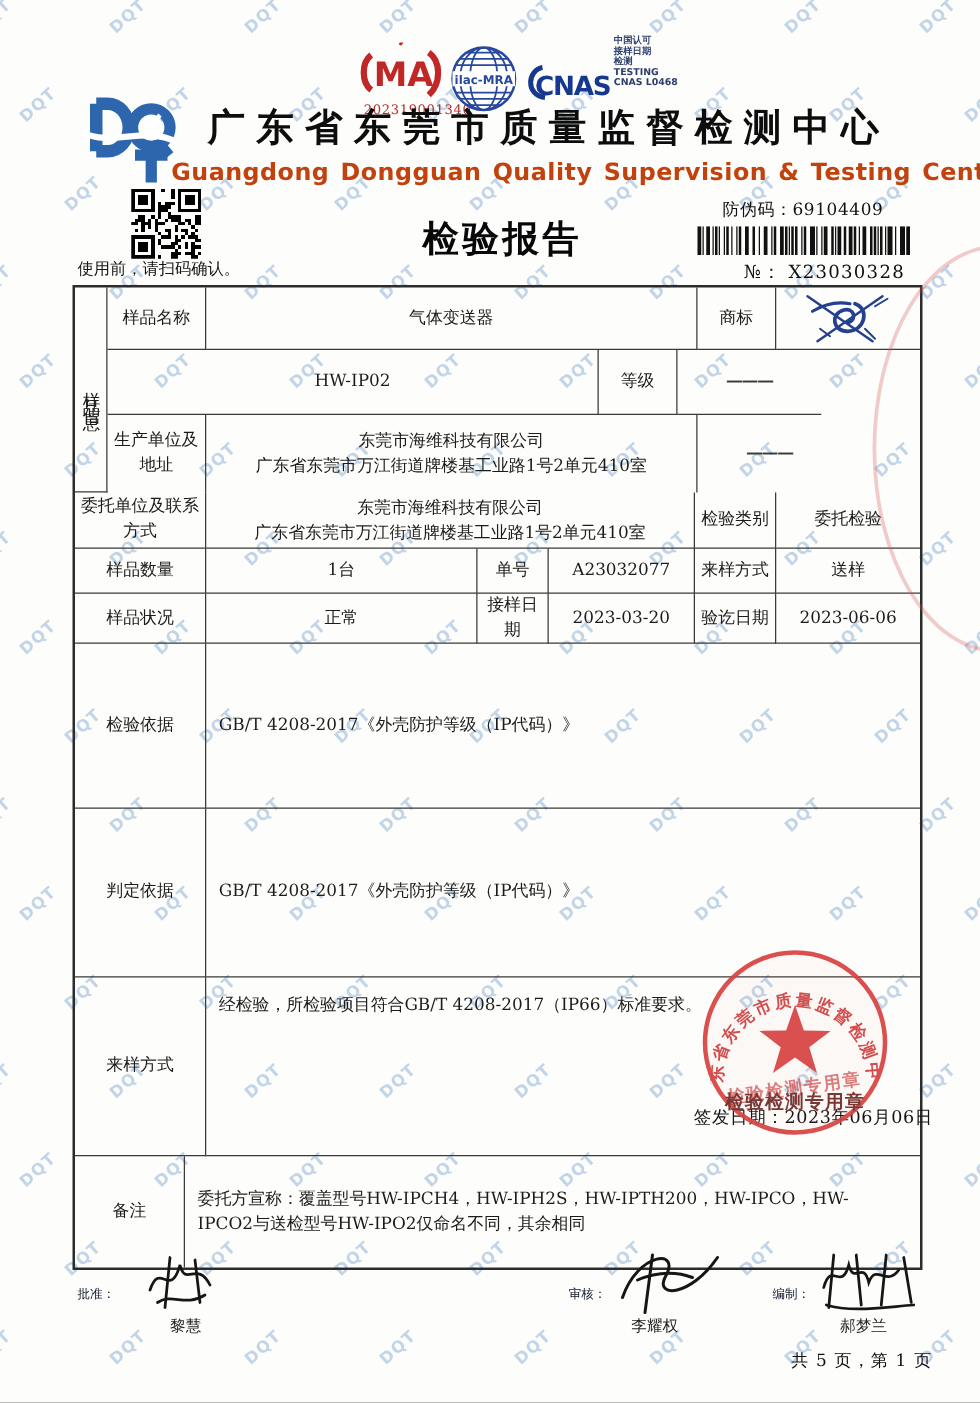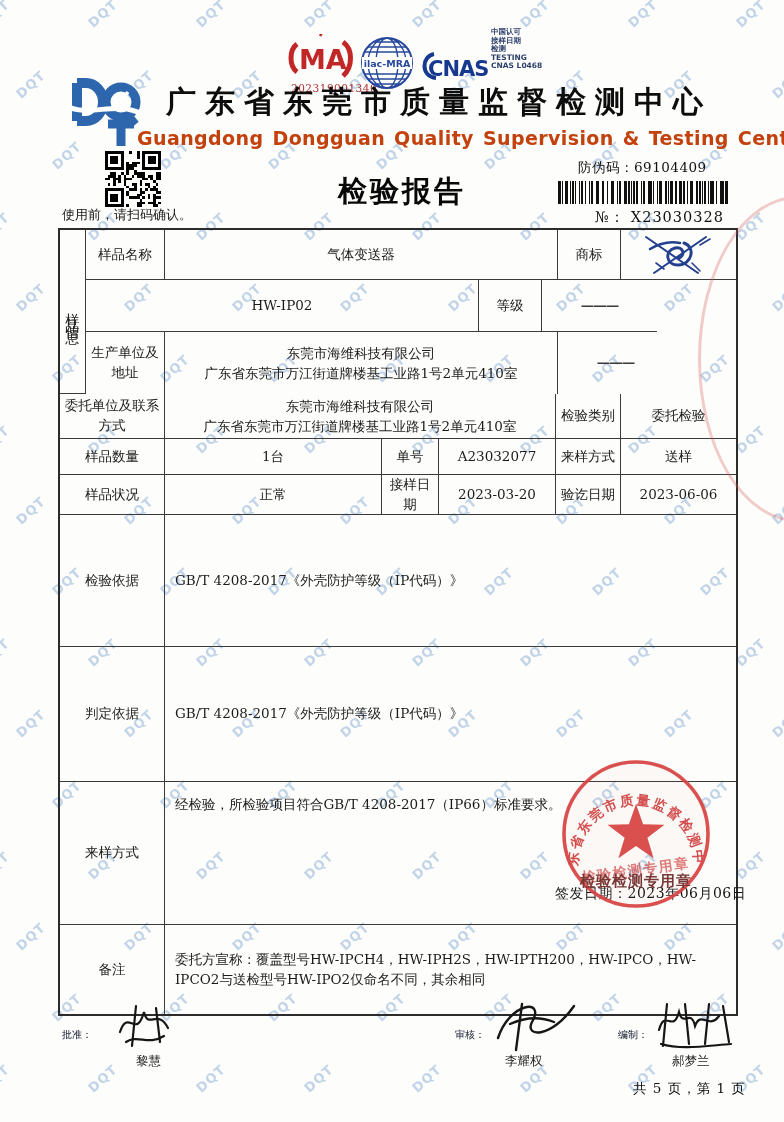--- a/index.html
+++ b/index.html
@@ -479,21 +479,21 @@
       <div class="cell" style="width:105px;height:135px">判定依据</div>
       <div class="cell noR leftal" style="width:571px;height:135px">GB/T 4208-2017《外壳防护等级（IP代码）》</div>
     </div>
 
     <div class="trow" style="height:143px">
       <div class="cell" style="width:105px;height:143px">来样方式</div>
       <div class="cell noR leftal" style="width:571px;height:143px;align-items:flex-start;padding-top:13px">经检验，所检验项目符合GB/T 4208-2017（IP66）标准要求。</div>
     </div>
 
     <div class="trow" style="height:89px">
-      <div class="cell noB" style="width:105px;height:89px">备注</div>
+      <div class="cell noB" style="width:88px;height:89px">备注</div>
       <div class="cell noR noB leftal" style="width:571px;height:89px;padding-right:12px">委托方宣称：覆盖型号HW-IPCH4，HW-IPH2S，HW-IPTH200，HW-IPCO，HW-IPCO2与送检型号HW-IPO2仅命名不同，其余相同</div>
     </div>
   </div>
 
   <div class="edge-stamp"></div>
   <div class="issue-date">签发日期：2023年06月06日</div>
   <svg class="stamp" viewBox="0 0 172 172">
     <circle cx="86" cy="85" r="72" fill="rgba(230,120,120,0.04)" stroke="#d84343" stroke-width="3.6"></circle>
     <defs>
         <path id="arcT" d="M 27.8 114 A 58 58 0 1 1 144.2 114" fill="none"></path>

